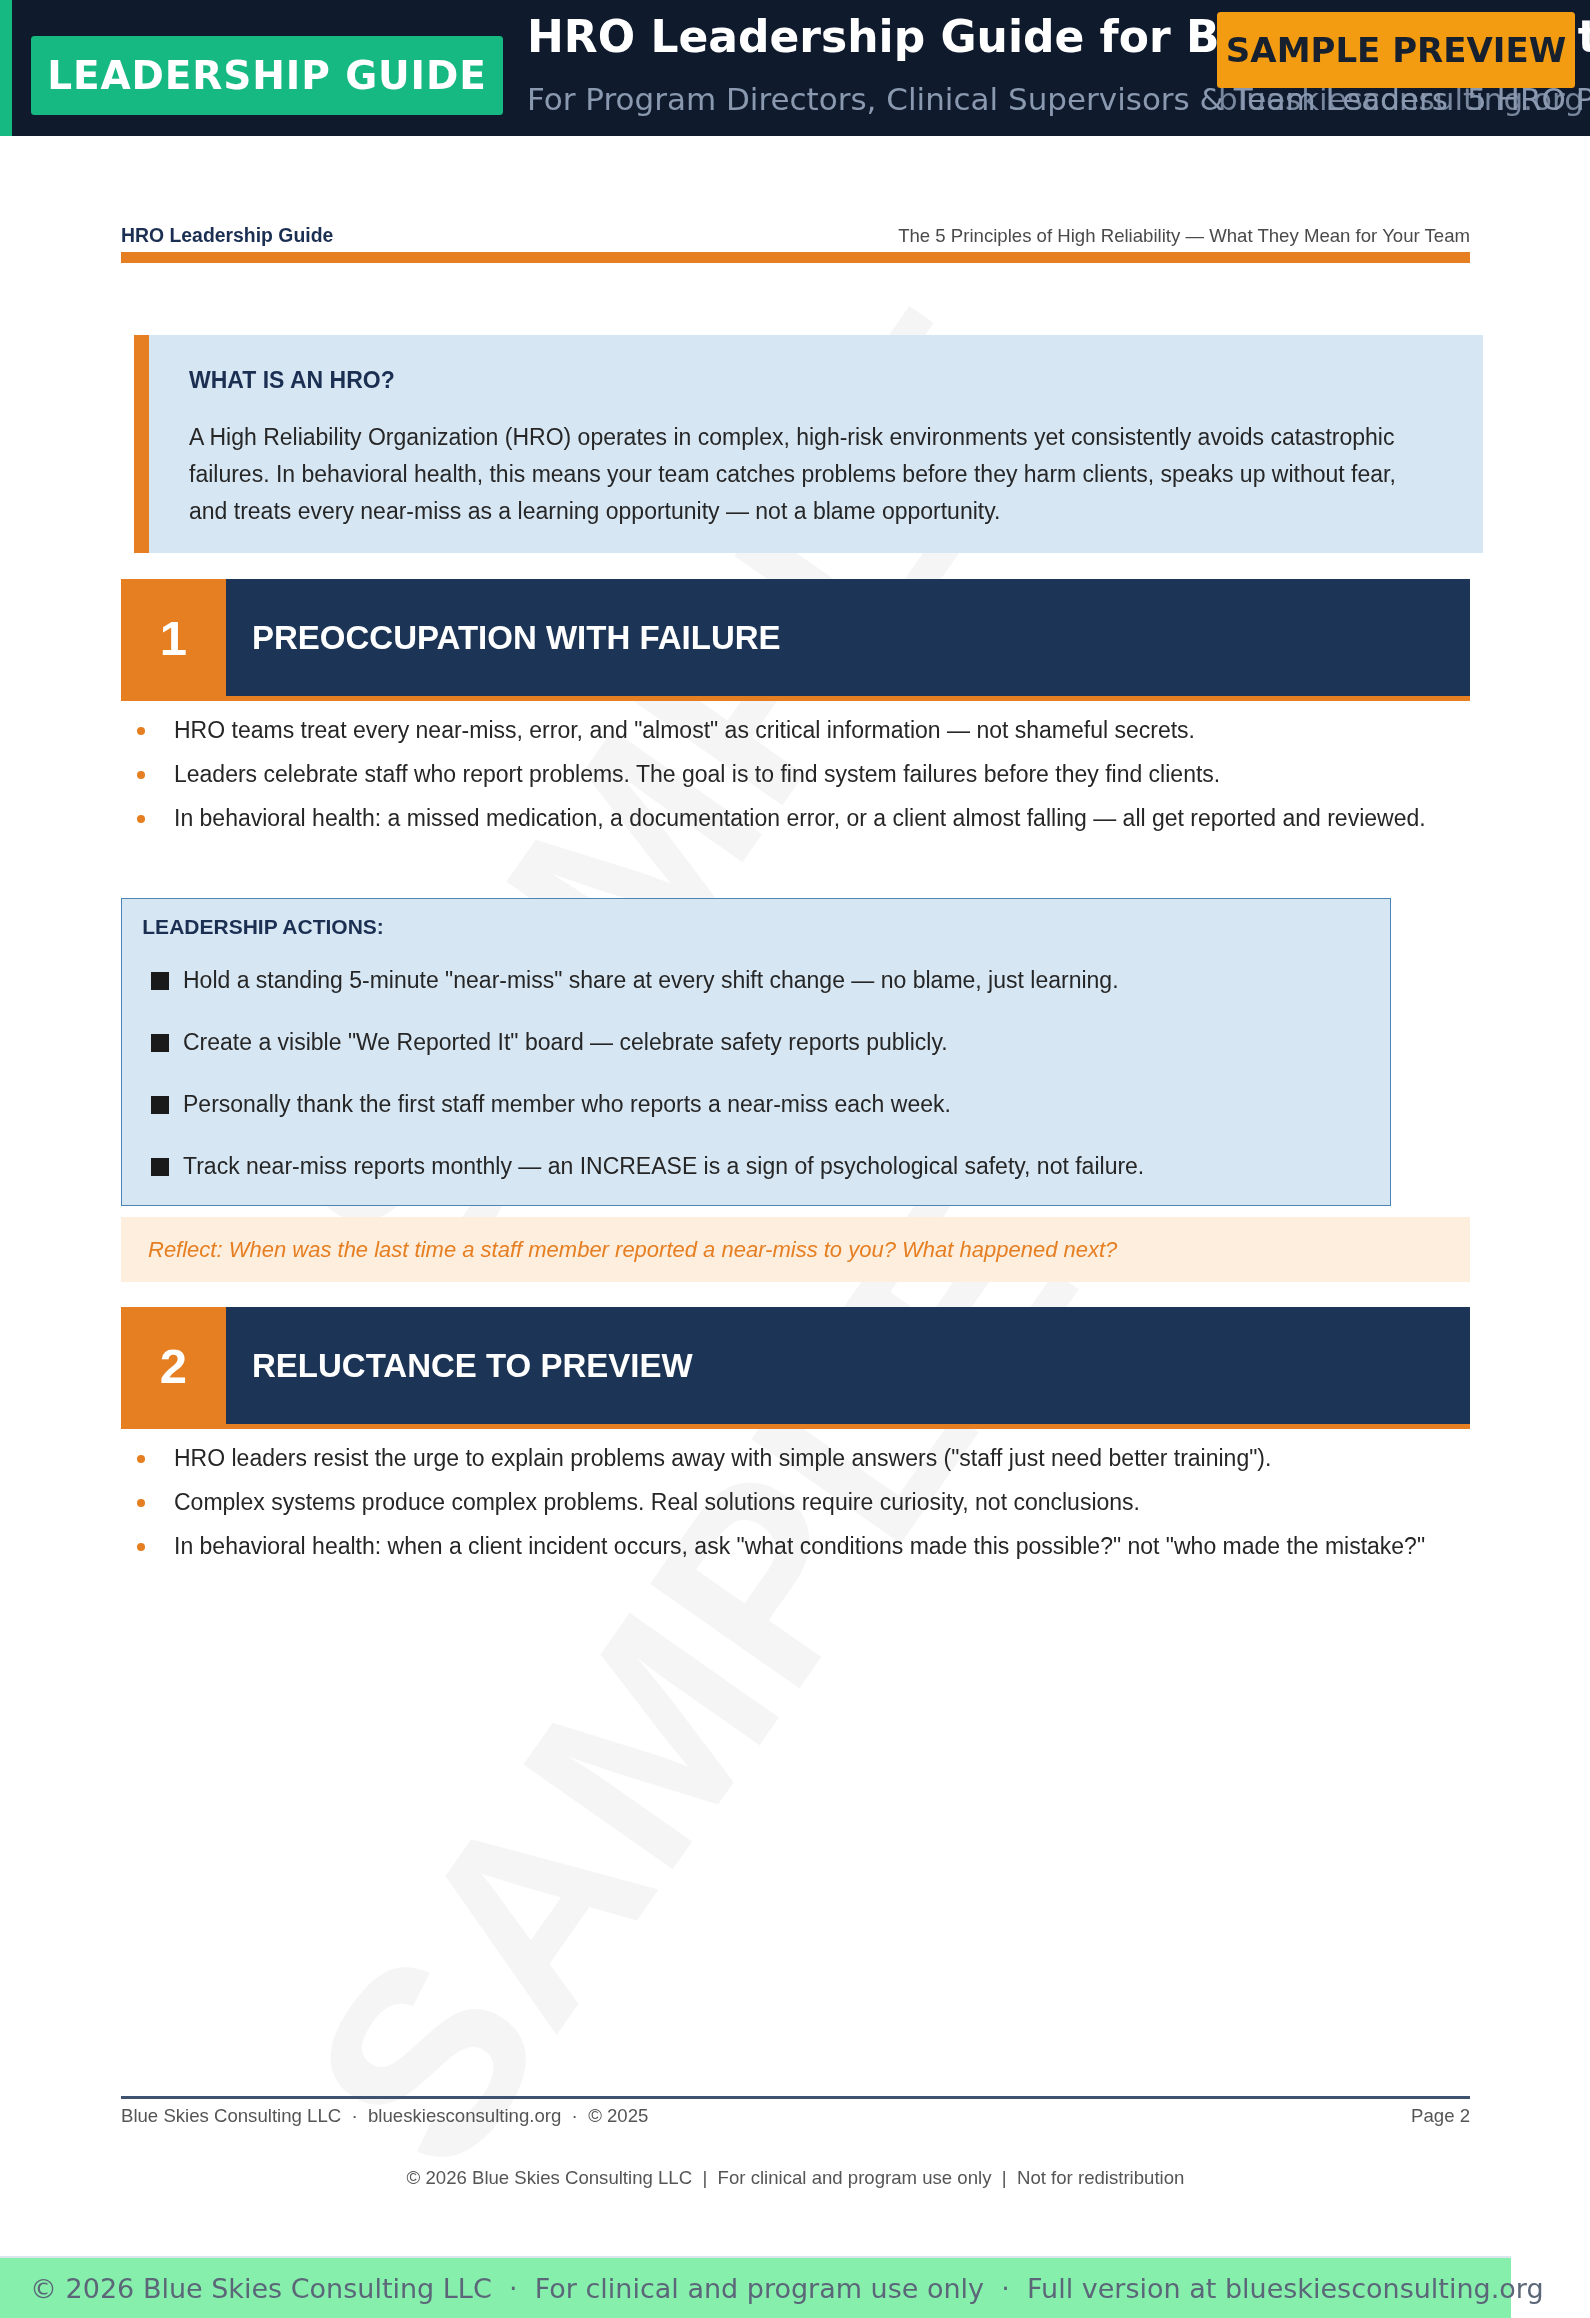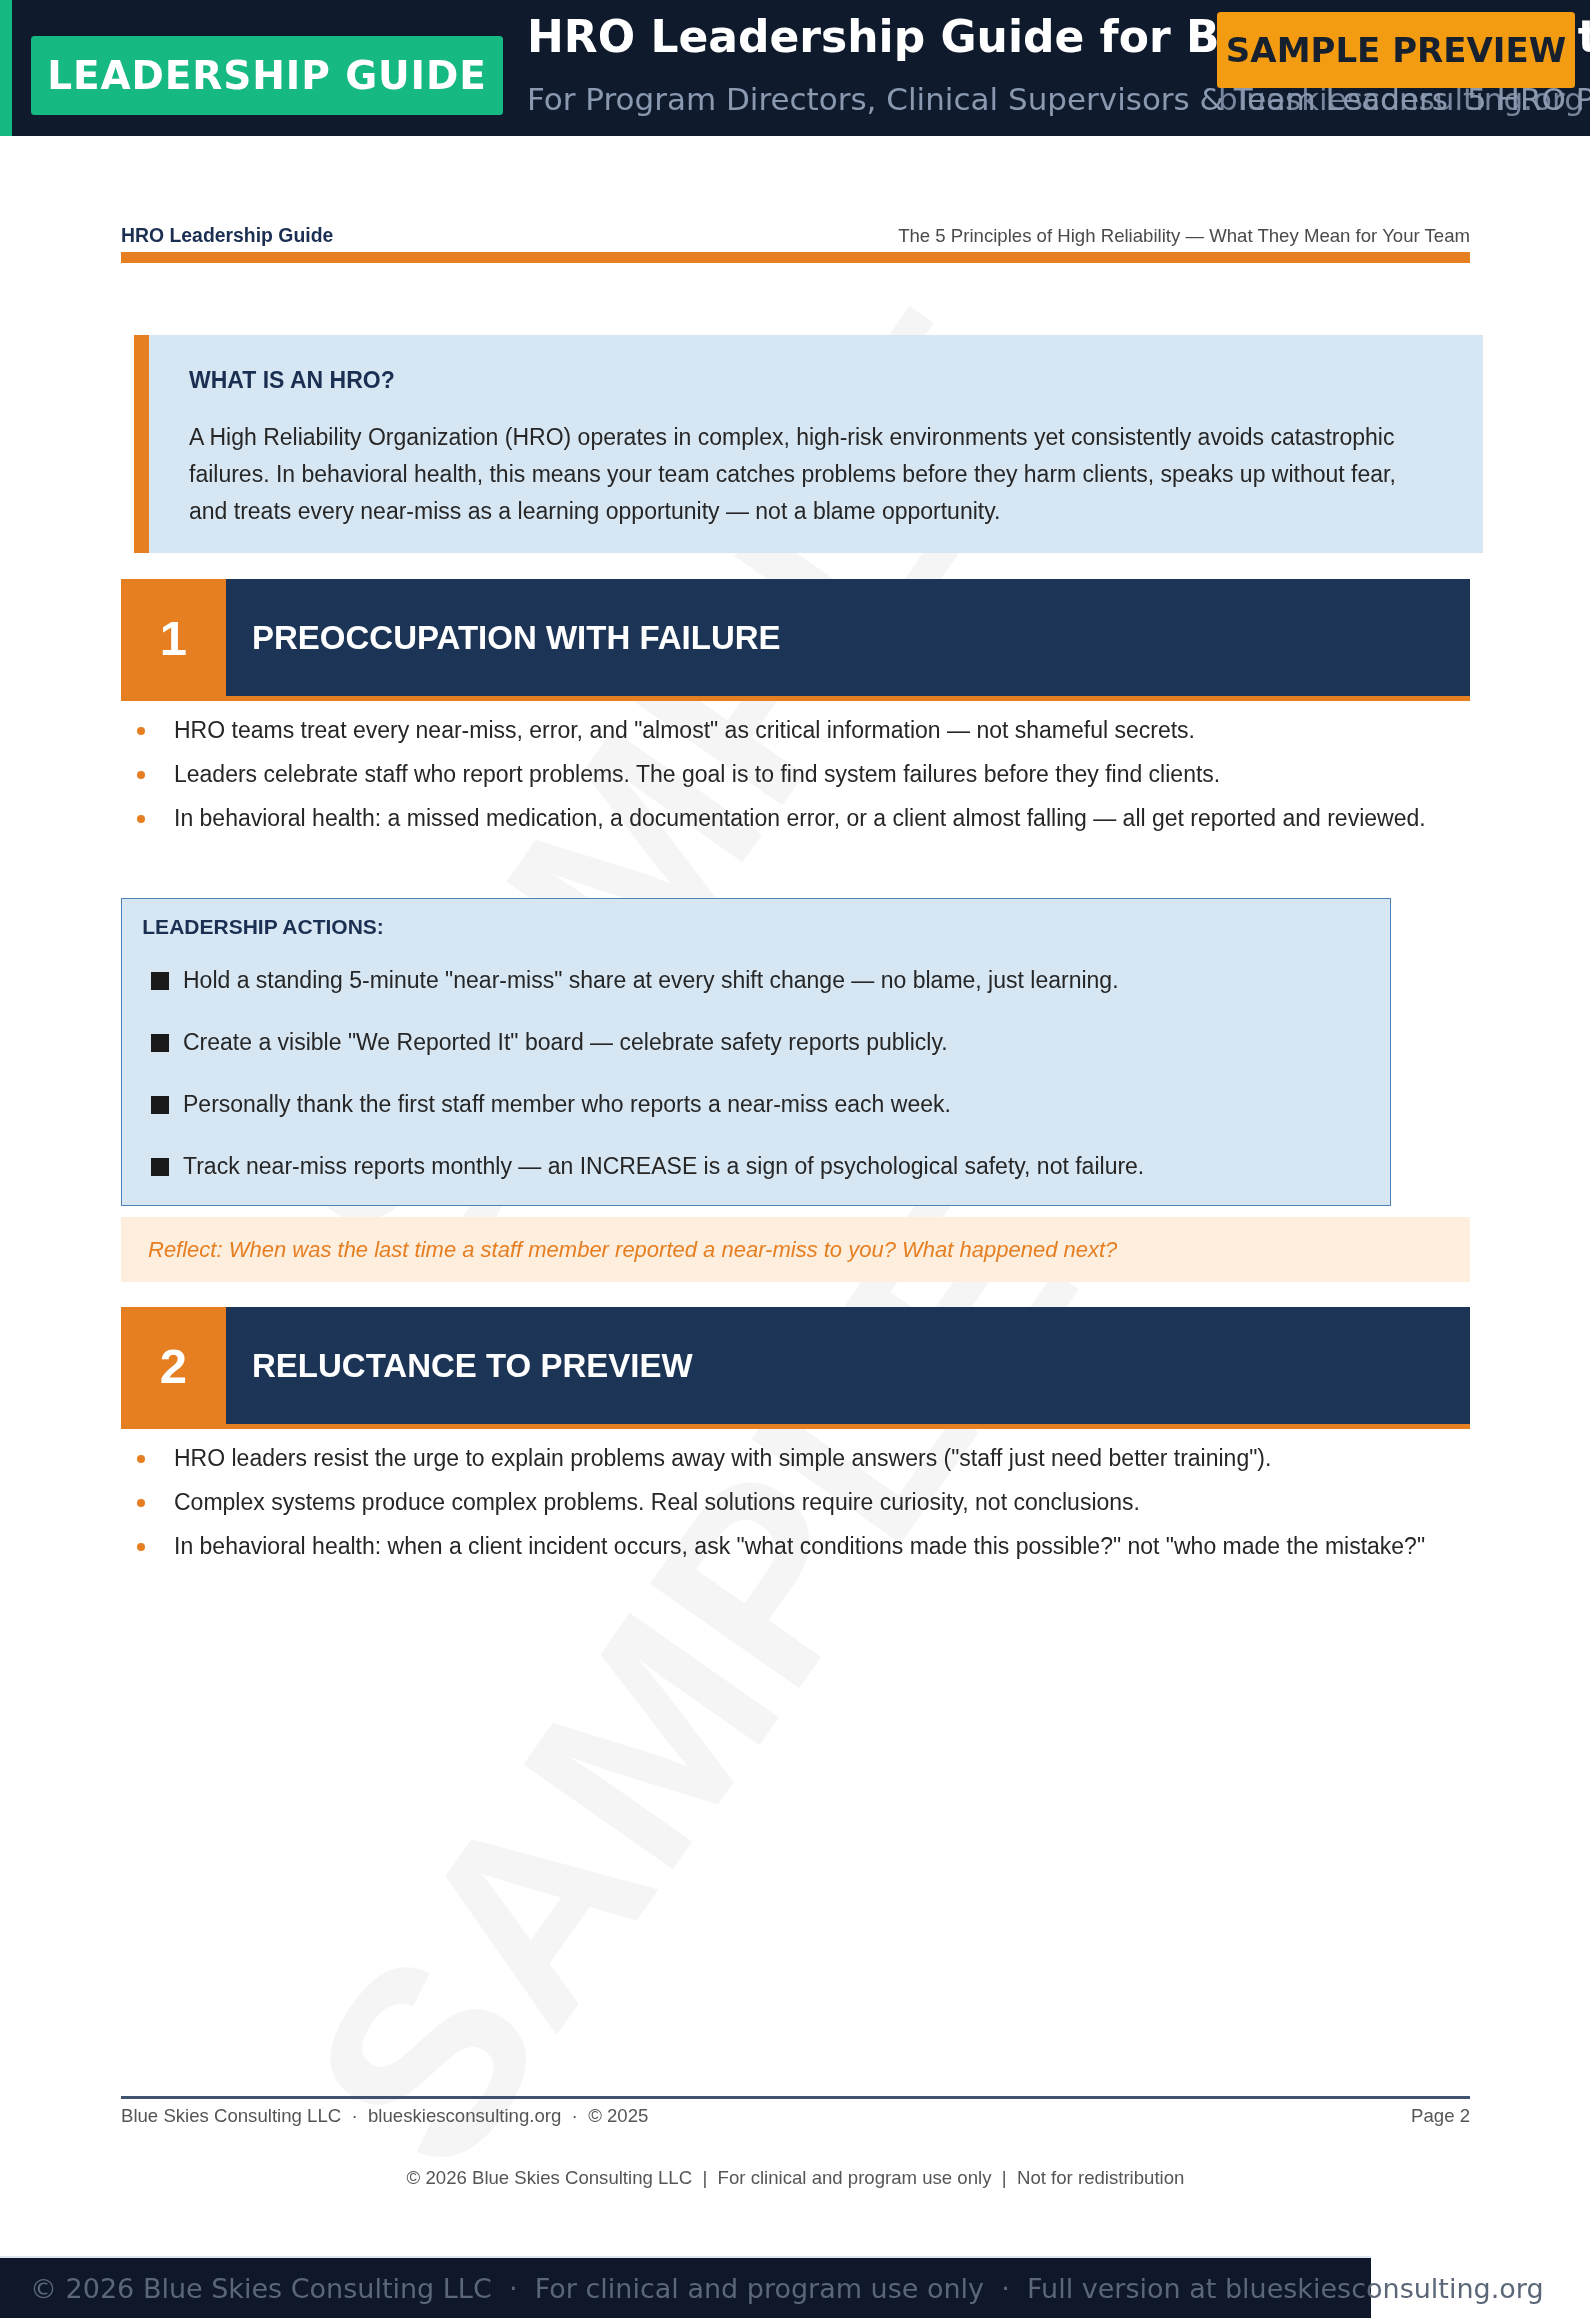--- a/index.html
+++ b/index.html
@@ -99,22 +99,22 @@
   }
   .page-foot-legal { position: absolute; left: 0; top: 2017px; width: 1591px; text-align: center; font-size: 18.6px; color: #555; }
 
   .watermark {
     position: absolute; font-family: "Liberation Sans", sans-serif; font-weight: bold; font-size: 265px;
     color: rgba(140,140,140,0.09); transform: rotate(-55deg); white-space: nowrap; pointer-events: none;
   }
 
   
   .site-footer {
-    position: absolute; left: 0; top: 2256px; width: 1371px; height: 63px;
-    background: #0f172a; border-top: 2.7px solid #dde5ee;
+    position: absolute; left: 0; top: 2256px; width: 1511px; height: 63px;
+    background: #86efac; border-top: 2.7px solid #dde5ee;
     display: flex; align-items: center; padding-left: 30px;
     font-family: "DejaVu Sans", sans-serif; font-size: 27px; color: #5b6778; white-space: nowrap;
   }
 </style>
 </head>
 <body>
 
 <header class="banner">
   <div class="accent-bar"></div>
   <div class="guide-badge">LEADERSHIP GUIDE</div>

